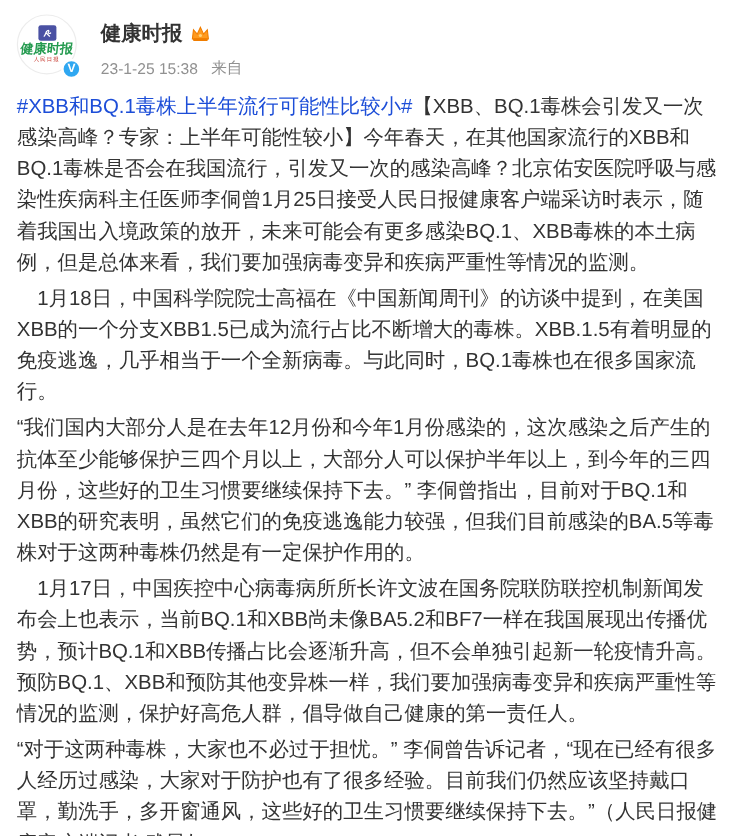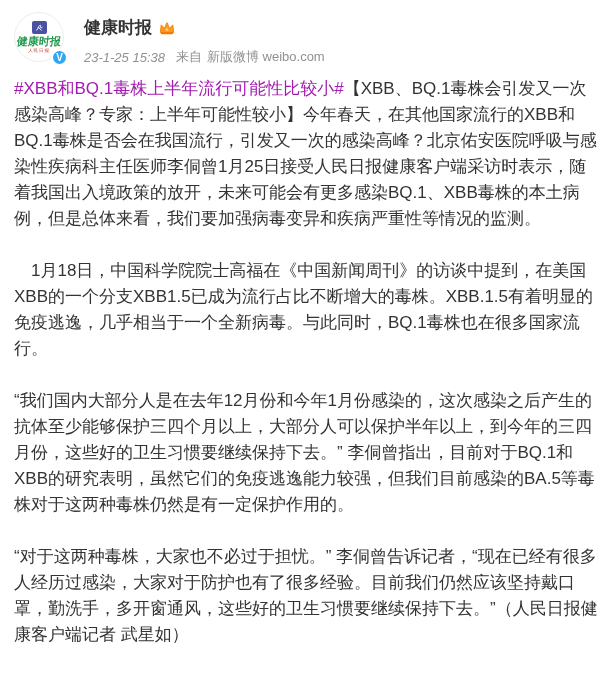--- a/index.html
+++ b/index.html
@@ -38,28 +38,28 @@
     width: 17px; height: 17px; border-radius: 50%;
     background: #2fa7f1; border: 2px solid #fff;
     color: #fff; font-size: 10px; font-weight: bold;
     display: flex; align-items: center; justify-content: center;
   }
   .head-info { margin-left: 18px; padding-top: 4px; }
   .name-row { display: flex; align-items: center; gap: 6px; }
   .screen-name { font-size: 17px; font-weight: bold; color: #333; cursor: pointer; }
   .crown { width: 18px; height: 16px; display: inline-block; }
   .time-row { margin-top: 9px; font-size: 13px; color: #919191; display: flex; gap: 5px; align-items: center; }
-  .time-row .stamp { margin-right: 6px; font-style: italic; }
+  .time-row .stamp { margin-right: 6px; }
   .source-link { color: #919191; text-decoration: none; cursor: pointer; }
 
   
   .post-text { margin-top: 10px; font-size: 17px; line-height: 26px; color: #333; }
   .post-text p { margin: 0; }
-  .post-text p + p { margin-top: 26px; }
-  .hashtag { color: #a21caf; text-decoration: none; cursor: pointer; }
+  .post-text p + p { margin-top: 4px; }
+  .hashtag { color: #1d4ed8; text-decoration: none; cursor: pointer; }
 </style>
 </head>
 <body>
 
 <div class="page">
 
   <div class="header">
     <div class="avatar-wrap">
       <div class="avatar">
         <div class="logo-square">
@@ -80,25 +80,25 @@
           <svg width="18" height="16" viewBox="0 0 20 18">
             <path d="M2.5 14 L3.5 5.5 L7 9.5 L10 3 L13 9.5 L16.5 5.5 L17.5 14 Z" fill="#ff9a1e" stroke="#f07d00" stroke-width="1"></path>
             <rect x="3" y="13.4" width="14" height="2.6" rx="1.2" fill="#f07d00"></rect>
             <circle cx="10" cy="10.8" r="1.5" fill="#ffd37a"></circle>
           </svg>
         </span>
       </div>
       <div class="time-row">
         <span class="stamp">23-1-25 15:38</span>
         <span>来自</span>
-        <span class="source-link">新版微博 weibo.com</span>
       </div>
     </div>
   </div>
 
   <div class="post-text">
     <p><a class="hashtag">#XBB和BQ.1毒株上半年流行可能性比较小#</a><span>【XBB、BQ.1毒株会引发又一次感染高峰？专家：上半年可能性较小】今年春天，在其他国家流行的XBB和BQ.1毒株是否会在我国流行，引发又一次的感染高峰？北京佑安医院呼吸与感染性疾病科主任医师李侗曾1月25日接受人民日报健康客户端采访时表示，随着我国出入境政策的放开，未来可能会有更多感染BQ.1、XBB毒株的本土病例，但是总体来看，我们要加强病毒变异和疾病严重性等情况的监测。</span></p>
     <p>　1月18日，中国科学院院士高福在《中国新闻周刊》的访谈中提到，在美国XBB的一个分支XBB1.5已成为流行占比不断增大的毒株。XBB.1.5有着明显的免疫逃逸，几乎相当于一个全新病毒。与此同时，BQ.1毒株也在很多国家流行。</p>
     <p>“我们国内大部分人是在去年12月份和今年1月份感染的，这次感染之后产生的抗体至少能够保护三四个月以上，大部分人可以保护半年以上，到今年的三四月份，这些好的卫生习惯要继续保持下去。” 李侗曾指出，目前对于BQ.1和XBB的研究表明，虽然它们的免疫逃逸能力较强，但我们目前感染的BA.5等毒株对于这两种毒株仍然是有一定保护作用的。</p>
+    <p>　1月17日，中国疾控中心病毒病所所长许文波在国务院联防联控机制新闻发布会上也表示，当前BQ.1和XBB尚未像BA5.2和BF7一样在我国展现出传播优势，预计BQ.1和XBB传播占比会逐渐升高，但不会单独引起新一轮疫情升高。预防BQ.1、XBB和预防其他变异株一样，我们要加强病毒变异和疾病严重性等情况的监测，保护好高危人群，倡导做自己健康的第一责任人。</p>
     <p>“对于这两种毒株，大家也不必过于担忧。” 李侗曾告诉记者，“现在已经有很多人经历过感染，大家对于防护也有了很多经验。目前我们仍然应该坚持戴口罩，勤洗手，多开窗通风，这些好的卫生习惯要继续保持下去。”（人民日报健康客户端记者 武星如）</p>
   </div>
 
 </div>
 
 </body></html>

